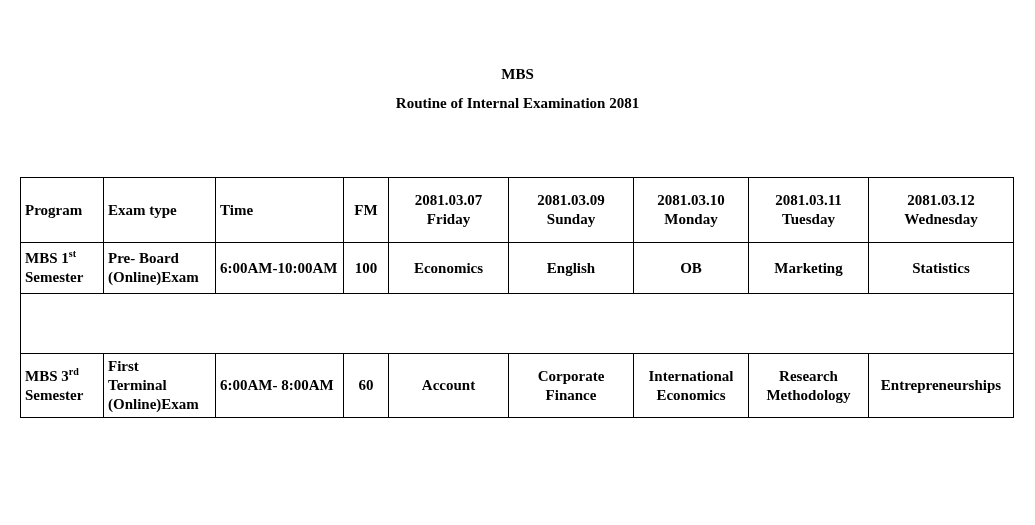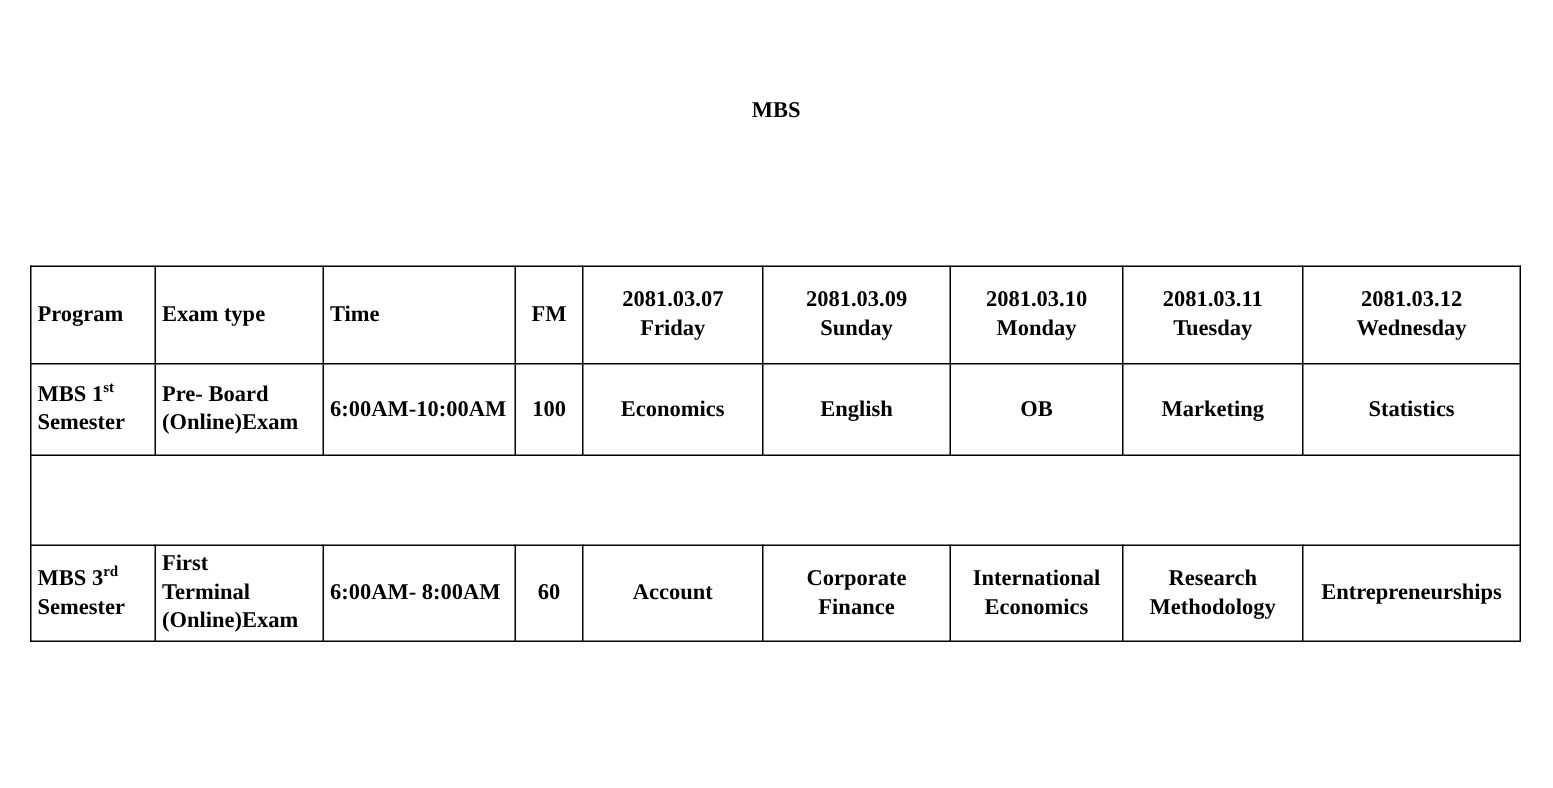--- a/index.html
+++ b/index.html
@@ -53,20 +53,21 @@
   .time-r2 { font-size: 13px; }
   .empty-cell { border: 1px solid #000; }
   sup { font-size: 10px; line-height: 0; }
   .date-line, .day-line { display: block; }
 </style>
 </head>
 <body>
 
 <div class="titles">
   <div class="title-line">MBS</div>
+  <div class="title-line">Routine of Internal Examination 2081</div>
 </div>
 
 <table class="routine">
   <colgroup>
     <col style="width:83px">
     <col style="width:112px">
     <col style="width:128px">
     <col style="width:45px">
     <col style="width:120px">
     <col style="width:125px">
@@ -96,21 +97,21 @@
     <td class="center">
       <span class="date-line">2081.03.11</span>
       <span class="day-line">Tuesday</span>
     </td>
     <td class="center">
       <span class="date-line">2081.03.12</span>
       <span class="day-line">Wednesday</span>
     </td>
   </tr>
 
-  <tr style="height:61px">
+  <tr style="height:51px">
     <td class="left">
       <span>MBS 1</span><sup>st</sup><span> Semester</span>
     </td>
     <td class="left prelines">Pre- Board
 (Online)Exam</td>
     <td class="left nowrap">6:00AM-10:00AM</td>
     <td class="center">100</td>
     <td class="center">Economics</td>
     <td class="center">English</td>
     <td class="center">OB</td>

